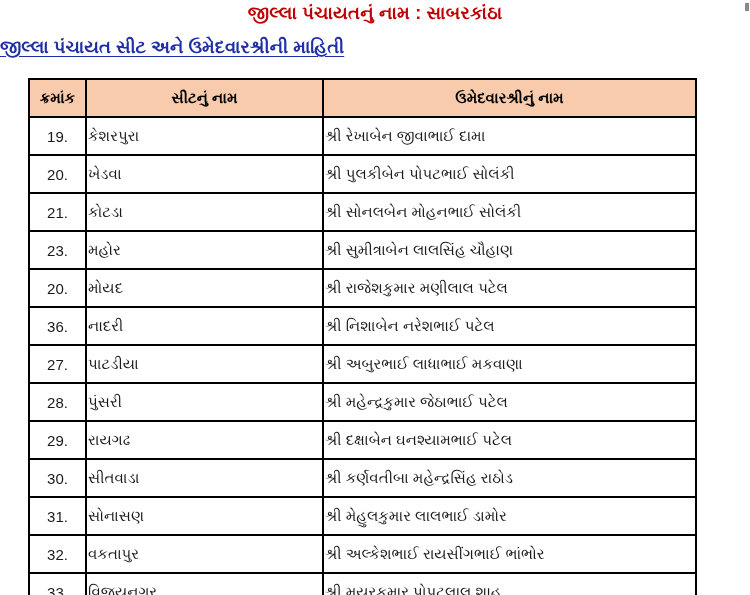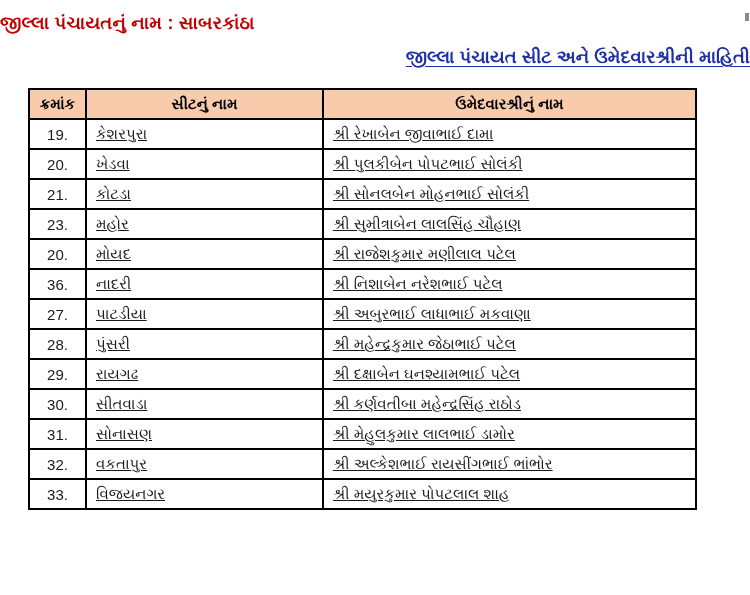--- a/index.html
+++ b/index.html
@@ -10,71 +10,71 @@
     font-family: "Liberation Sans", "DejaVu Sans", sans-serif;
     overflow: hidden;
   }
   .page {
     position: relative;
     width: 750px;
     height: 595px;
     background: #ffffff;
   }
   .title {
-    margin-top: 13px;
+    margin-top: 3px;
+    text-align: center;
     font-size: 18px;
     font-weight: bold;
     color: #C00000;
     letter-spacing: 0.2px;
   }
   .subtitle {
     margin-top: 13px;
-    text-align: right;
+    text-align: left;
     font-size: 18px;
     font-weight: bold;
     color: #1F2FA6;
     text-decoration: underline;
     text-underline-offset: 3px;
   }
   table.candidates {
     position: absolute;
     left: 28px;
     top: 75px;
     width: 667px;
     border-collapse: collapse;
     table-layout: fixed;
   }
   table.candidates col.c1 { width: 57px; }
   table.candidates col.c2 { width: 237px; }
   table.candidates col.c3 { width: 373px; }
   table.candidates th,
   table.candidates td {
     border: 2px solid #000000;
-    height: 30px;
+    height: 38px;
     font-size: 15px;
     color: #1a1a1a;
     overflow: hidden;
     white-space: nowrap;
   }
   table.candidates th {
     background: #F8CBAD;
     font-weight: bold;
     text-align: center;
     color: #000000;
   }
   td.num {
     text-align: center;
     font-size: 14px;
     color: #111111;
     border-radius: 6px;
   }
   td.seat, td.cand {
     text-align: left;
-    padding-left: 9px;
-    text-decoration: underline;
+    padding-left: 1px;
   }
   .corner-artifact {
     position: absolute;
     right: 1px;
     top: 0;
     width: 4px;
     height: 8px;
     background: #8a8a8a;
   }
 </style>

